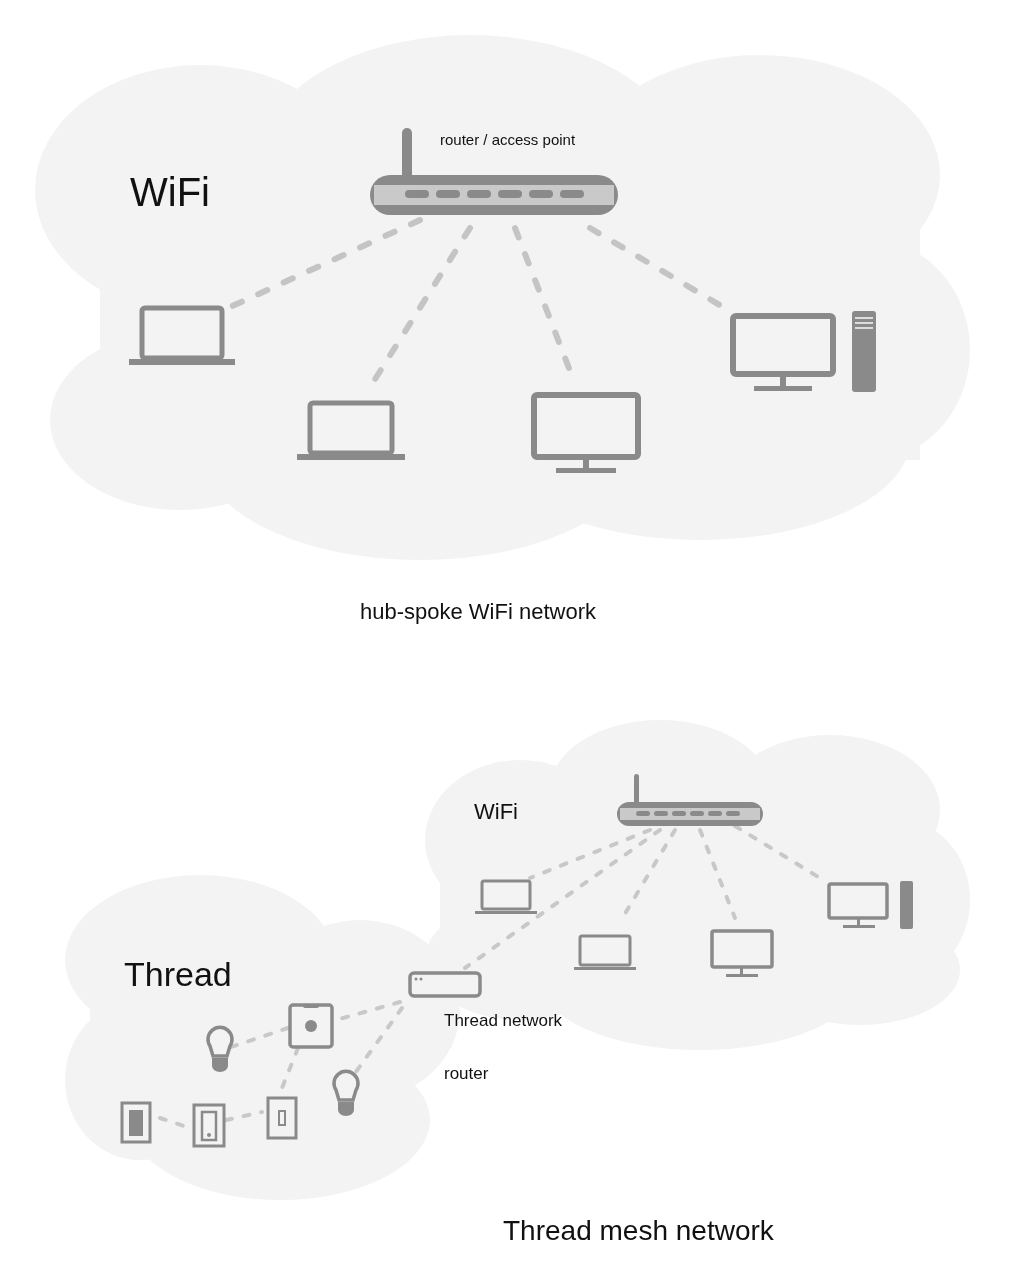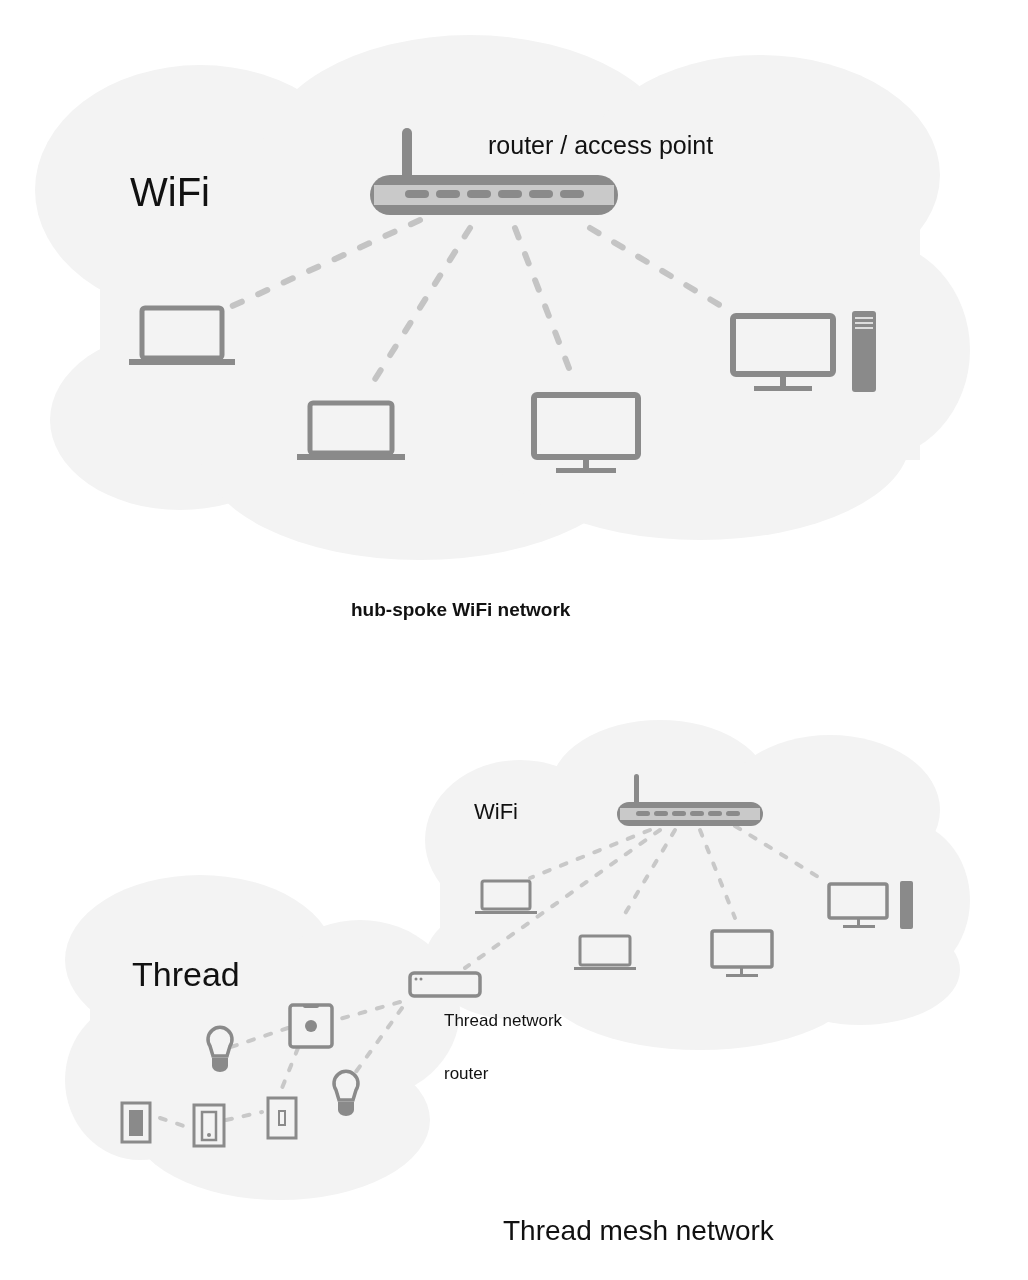--- a/index.html
+++ b/index.html
@@ -170,20 +170,20 @@
     <rect x="202" y="1112" width="14" height="28" fill="none" stroke="#8a8a8a" stroke-width="2.5"></rect>
     <circle cx="209" cy="1135" r="2" class="devfill"></circle>
   </g>
   <g>
     <rect x="268" y="1098" width="28" height="40" fill="none" stroke="#8a8a8a" stroke-width="3"></rect>
     <rect x="279" y="1111" width="6" height="14" fill="none" stroke="#8a8a8a" stroke-width="2"></rect>
   </g>
 </svg>
 
 <div class="lbl" style="left:130px;top:170px;font-size:40px;">WiFi</div>
-<div class="lbl" style="left:440px;top:131px;font-size:25px;margin-left:48px;">router / access point</div>
-<div class="lbl" style="left:351px;top:599px;font-size:19px;font-weight:bold;">hub-spoke WiFi network</div>
+<div class="lbl" style="left:440px;top:131px;font-size:15px;">router / access point</div>
+<div class="lbl" style="left:360px;top:599px;font-size:22px;">hub-spoke WiFi network</div>
 
 <div class="lbl" style="left:474px;top:799px;font-size:22px;">WiFi</div>
-<div class="lbl" style="left:132px;top:955px;font-size:34px;">Thread</div>
+<div class="lbl" style="left:124px;top:955px;font-size:34px;">Thread</div>
 <div class="lbl" style="left:444px;top:1011px;font-size:17px;">Thread network</div>
 <div class="lbl" style="left:444px;top:1064px;font-size:17px;">router</div>
 <div class="lbl" style="left:503px;top:1215px;font-size:28px;">Thread mesh network</div>
 
 </body></html>

